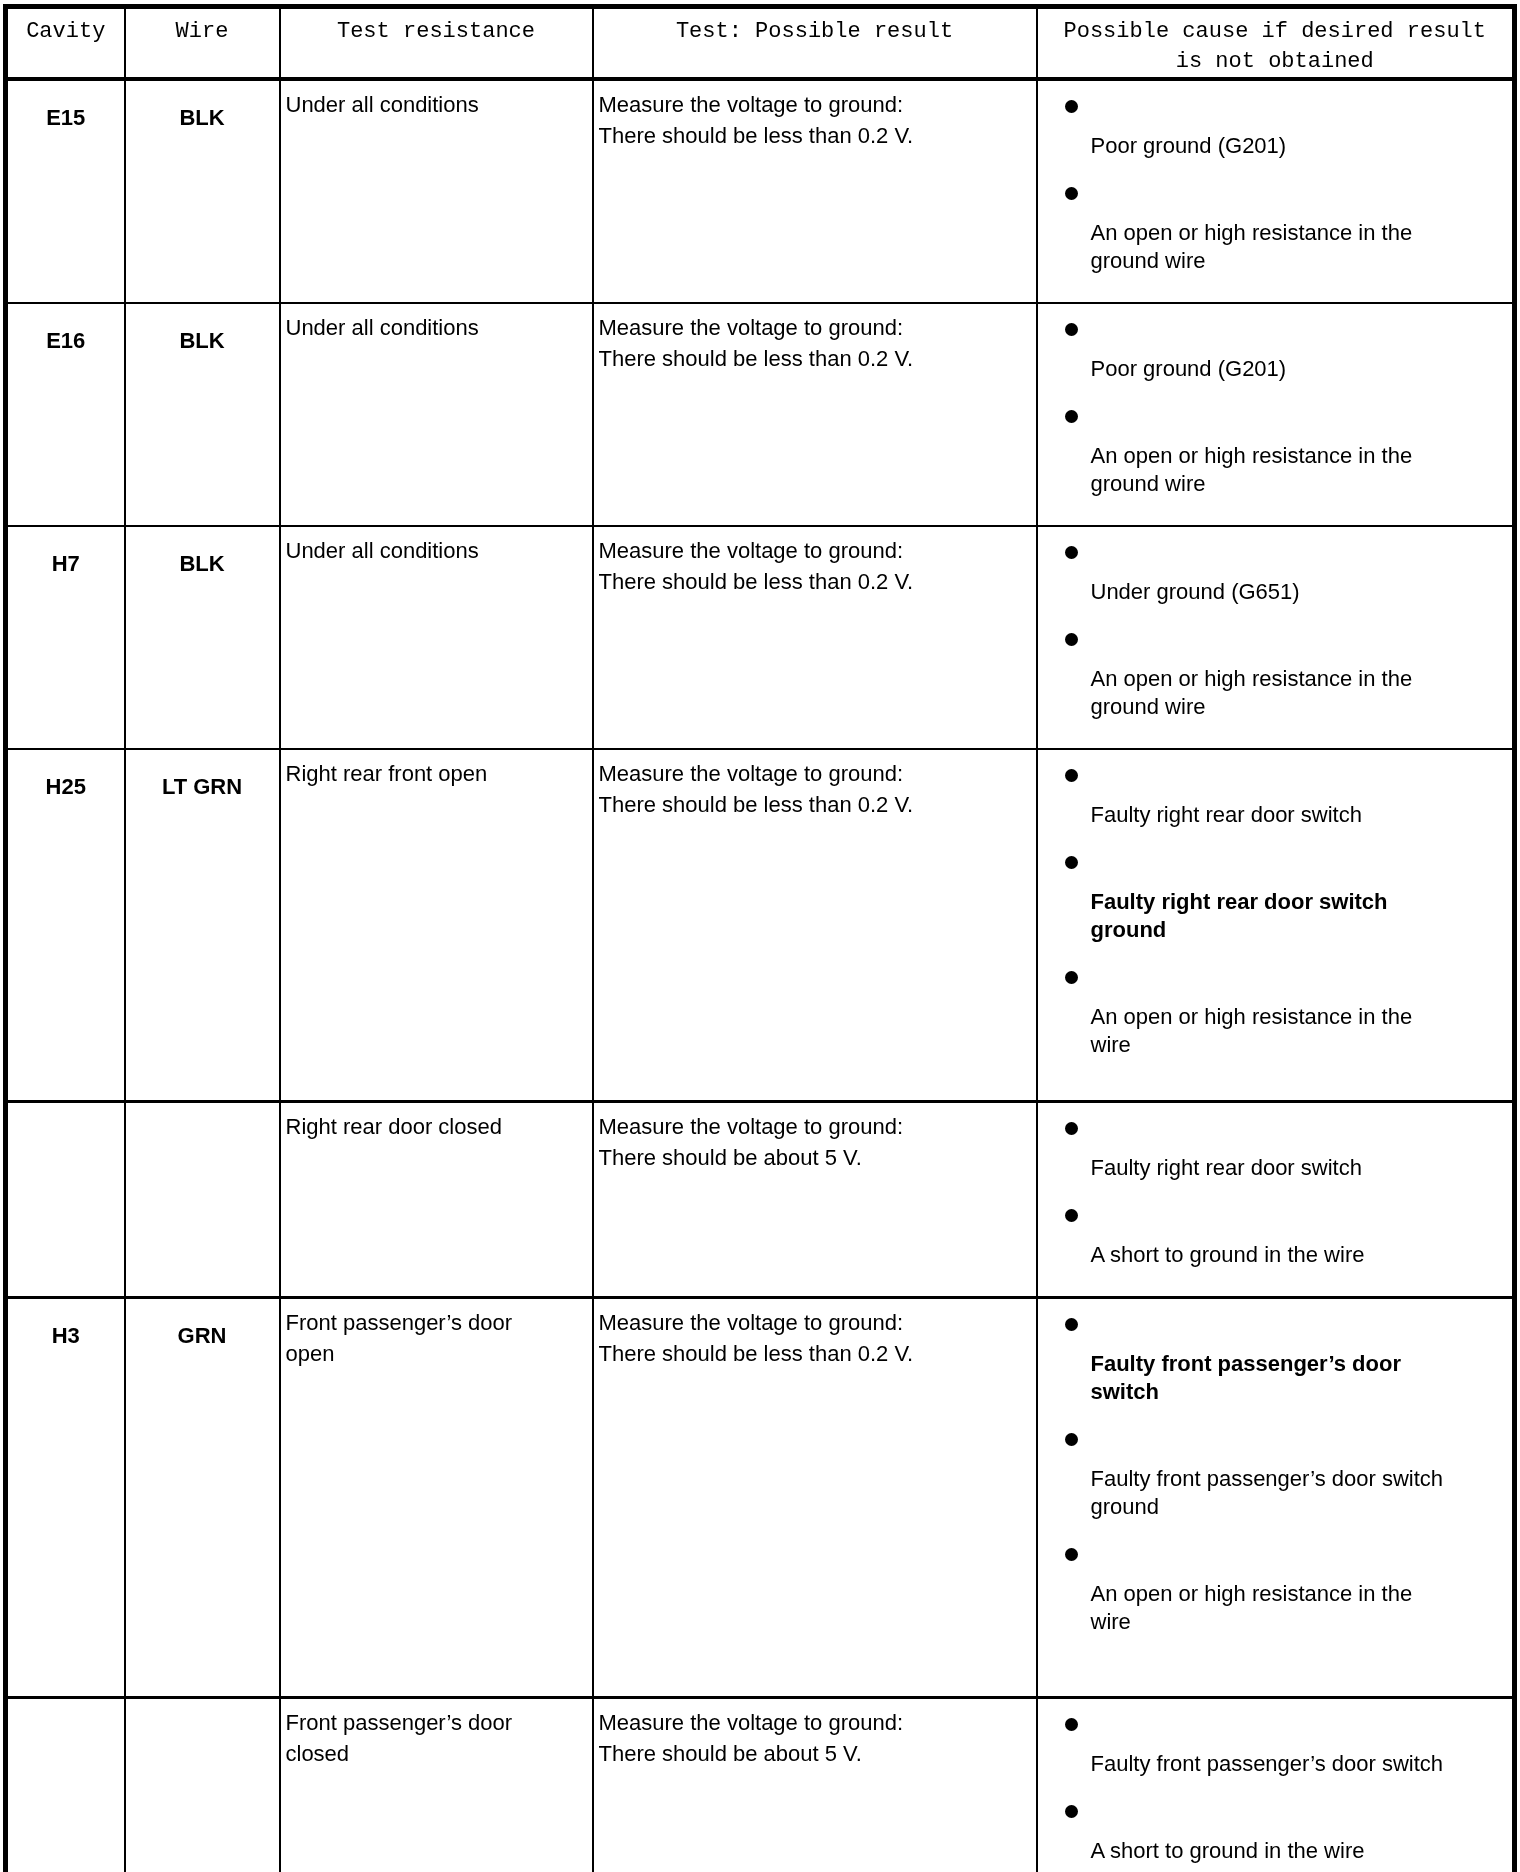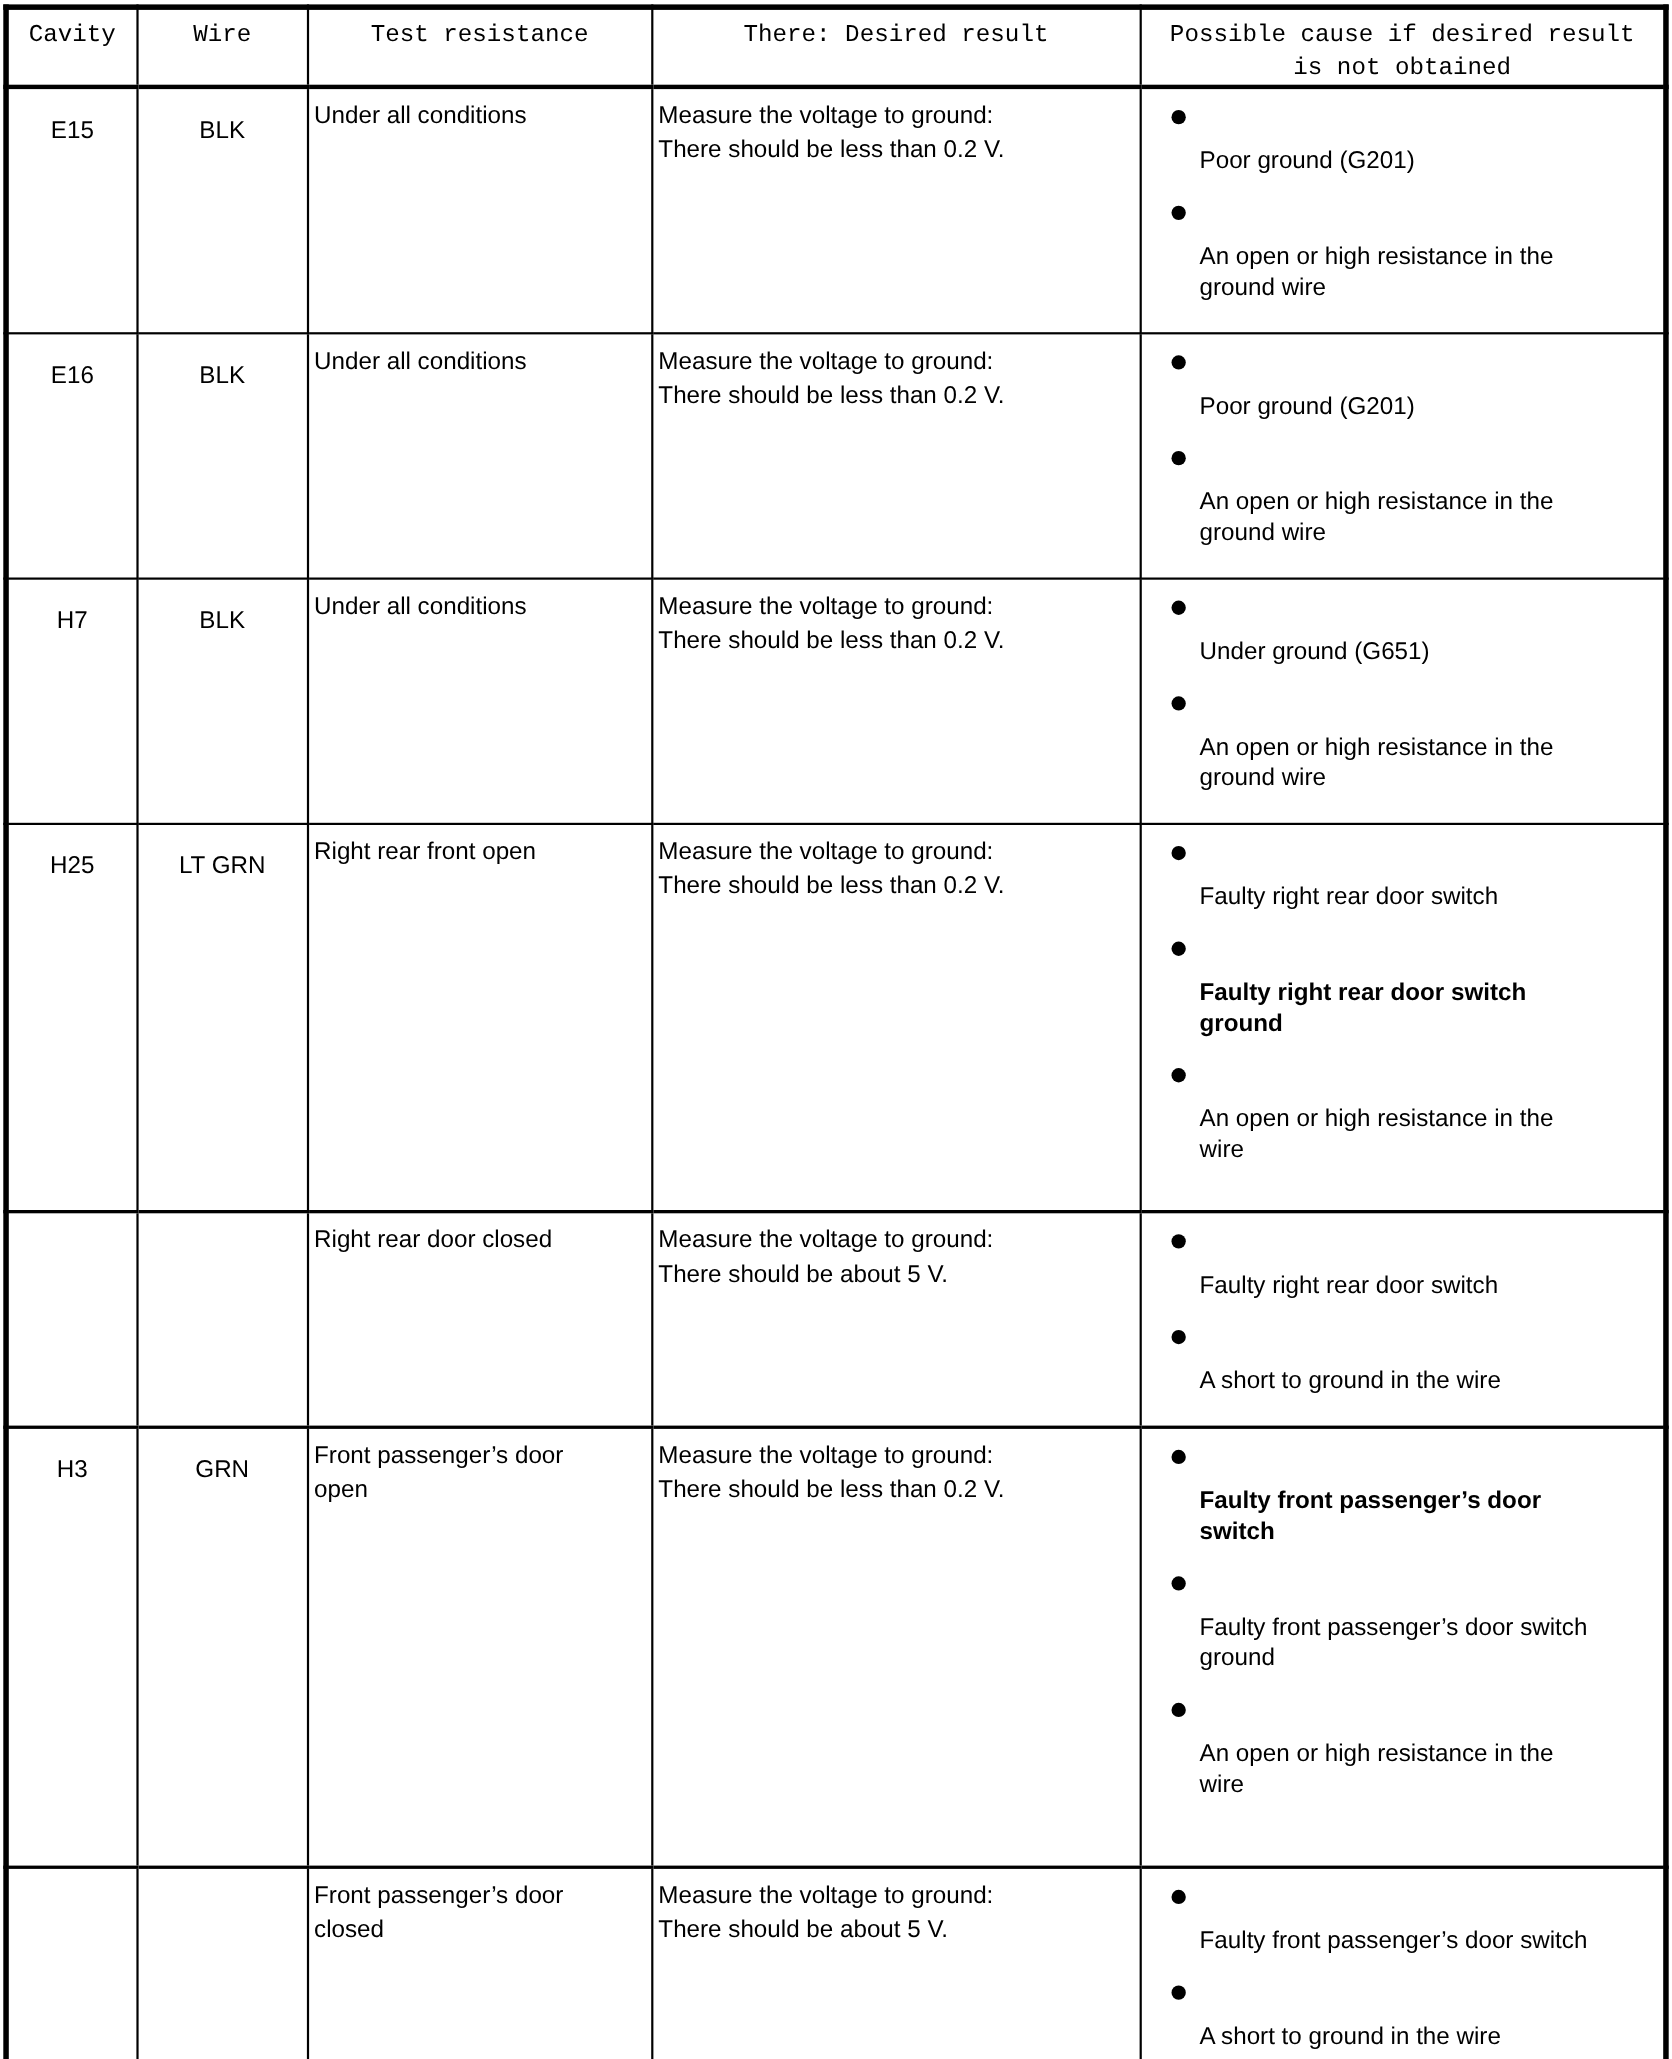--- a/index.html
+++ b/index.html
@@ -31,20 +31,21 @@
     padding:8px 8px 0 8px;
   }
   td{
     vertical-align:top;
     font-size:22px;
   }
   td.c-cavity, td.c-wire{
     text-align:center;
     padding-top:24px;
     line-height:26px;
+    font-weight:bold;
   }
   td.c-cond, td.c-test{
     padding:8px 4px 0 5px;
     line-height:31px;
     white-space:pre-line;
   }
   td.c-causes{
     padding:10px 4px 0 0;
   }
   .cause-item .dot{
@@ -69,21 +70,21 @@
     <col style="width:155px">
     <col style="width:313px">
     <col style="width:444px">
     <col style="width:478px">
   </colgroup>
   <thead>
     <tr style="height:66px">
       <th>Cavity</th>
       <th>Wire</th>
       <th>Test resistance</th>
-      <th>There: Desired result</th>
+      <th>Test: Possible result</th>
       <th>Possible cause if desired result is not obtained</th>
     </tr>
   </thead>
   <tbody>
 
     <tr style="height:216px">
       <td class="c-cavity">E15</td>
       <td class="c-wire">BLK</td>
       <td class="c-cond">Under all conditions</td>
       <td class="c-test">Measure the voltage to ground:

